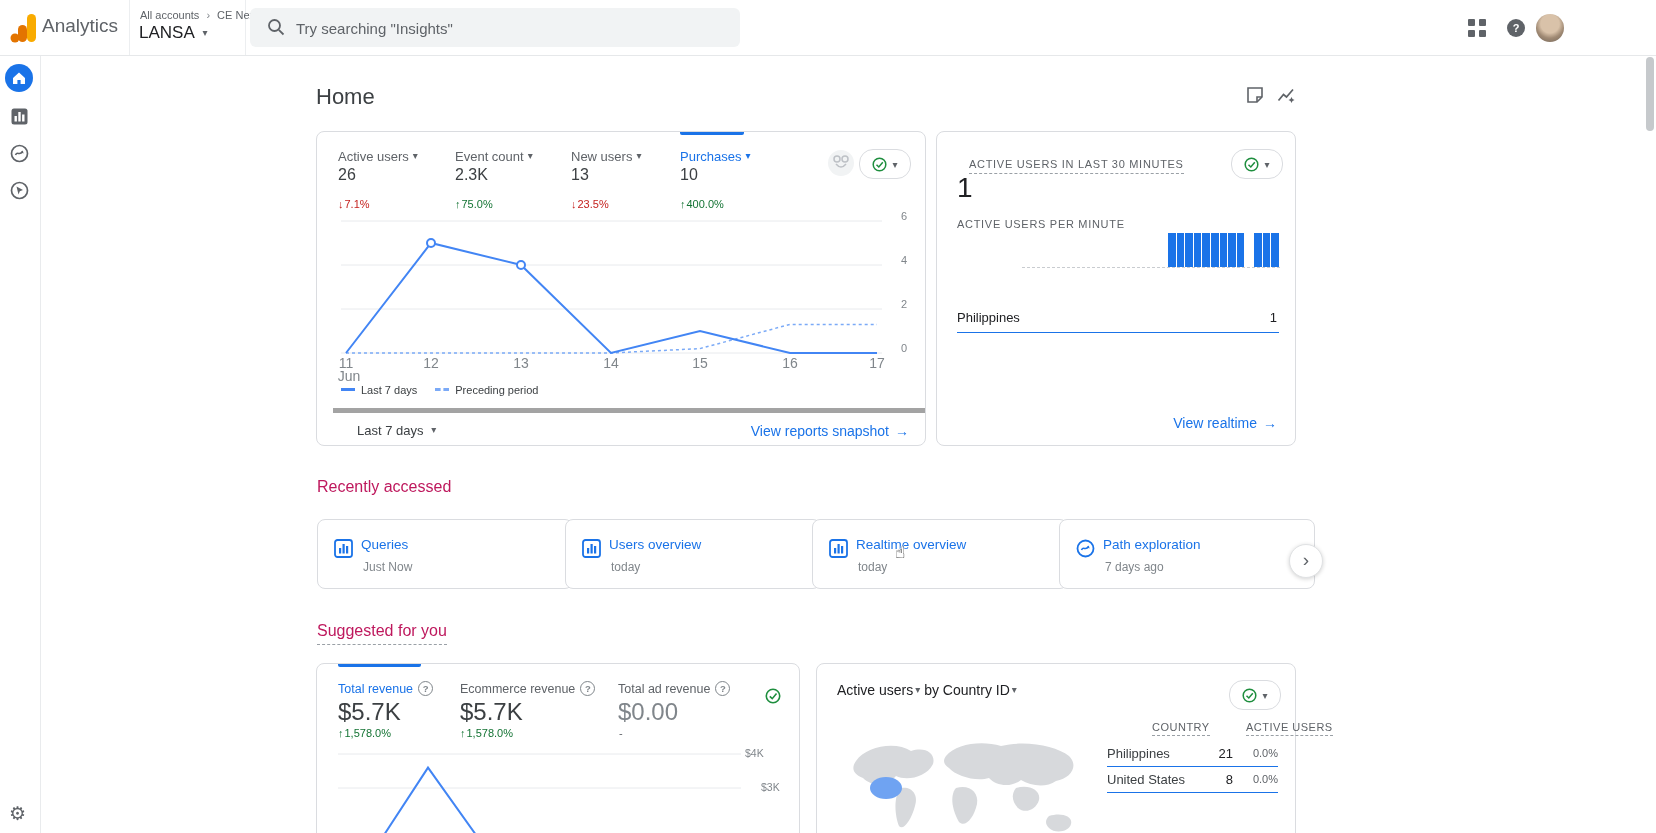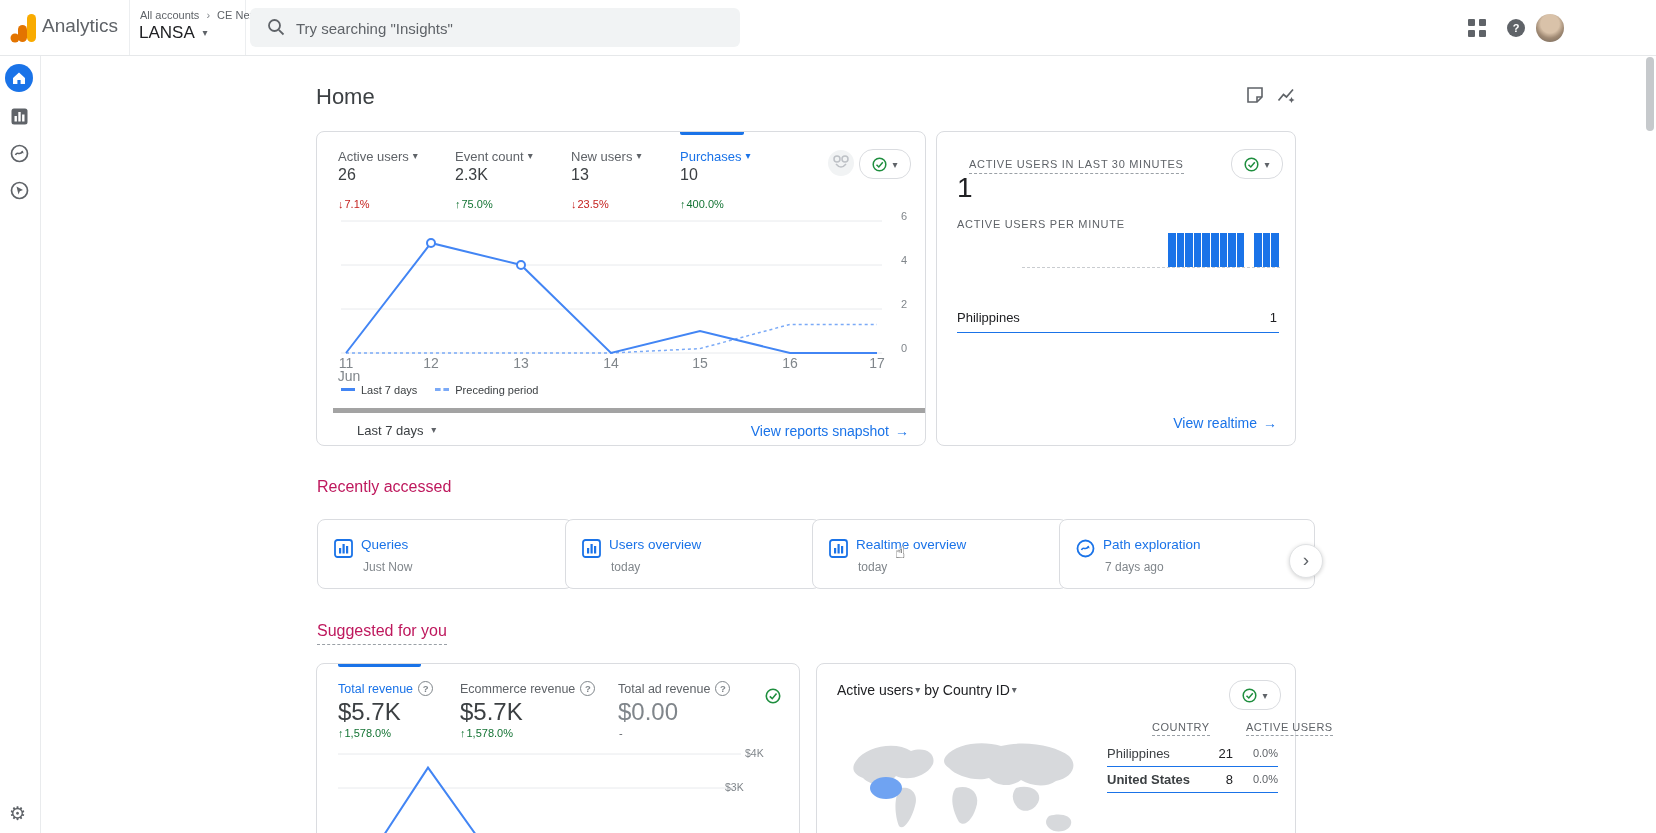--- a/index.html
+++ b/index.html
@@ -372,21 +372,21 @@
     <circle cx="7.5" cy="7.5" r="6.3" fill="none" stroke="#1e8e3e" stroke-width="1.5"></circle>
     <path d="M4.5,7.8 L6.8,10 L10.8,5.2" fill="none" stroke="#1e8e3e" stroke-width="1.5"></path>
   </svg>
 
   <svg id="mini-chart" class="abs" style="left:21px;top:85px" width="403" height="108" viewBox="0 0 403 108">
       <line x1="0" x2="403" y1="5" y2="5" class="grid"></line>
       <line x1="0" x2="403" y1="39" y2="39" class="grid"></line>
       <polyline points="10,141 90,18.599999999999994 170,130.8 250,135.9 330,135.9 410,135.9" class="cline solid"></polyline>
     </svg>
   <div class="gridlab" style="left:428px;top:83px">$4K</div>
-  <div class="gridlab" style="left:408px;top:117px">$3K</div>
+  <div class="gridlab" style="left:444px;top:117px">$3K</div>
 </div>
 
 <div class="card" style="left:816px;top:663px;width:480px;height:195px">
   <div class="geo-title">
     <span><span>Active users</span><span class="caret" style="margin-left:2px">▾</span></span>
     <span>by</span>
     <span><span>Country ID</span><span class="caret" style="margin-left:2px">▾</span></span>
   </div>
   <div class="pill" style="left:412px;top:16px">
     <svg width="15" height="15" viewBox="0 0 15 15">
@@ -411,19 +411,19 @@
   <div class="abs geo-thead">
     <span class="abs caption" style="left:290px;top:57px;width:120px"><span class="dashu" style="padding-bottom:2px">COUNTRY</span></span>
     <span class="abs caption" style="left:384px;top:57px"><span class="dashu" style="padding-bottom:2px">ACTIVE USERS</span></span>
   </div>
   <div class="geo-row" style="top:80px">
     <span class="abs" style="left:0;top:2px;font-weight:500;color:#3c4043">Philippines</span>
     <span class="val">21</span>
     <span class="pct">0.0%</span>
   </div>
   <div class="geo-row" style="top:106px">
-    <span class="abs" style="left:0;top:2px;font-weight:700;color:#3c4043">United States</span>
+    <span class="abs" style="left:0;top:2px;font-weight:400;color:#3c4043">United States</span>
     <span class="val">8</span>
     <span class="pct">0.0%</span>
   </div>
 </div>
 
 <div class="scrollbar"></div>
 
 </body></html>

